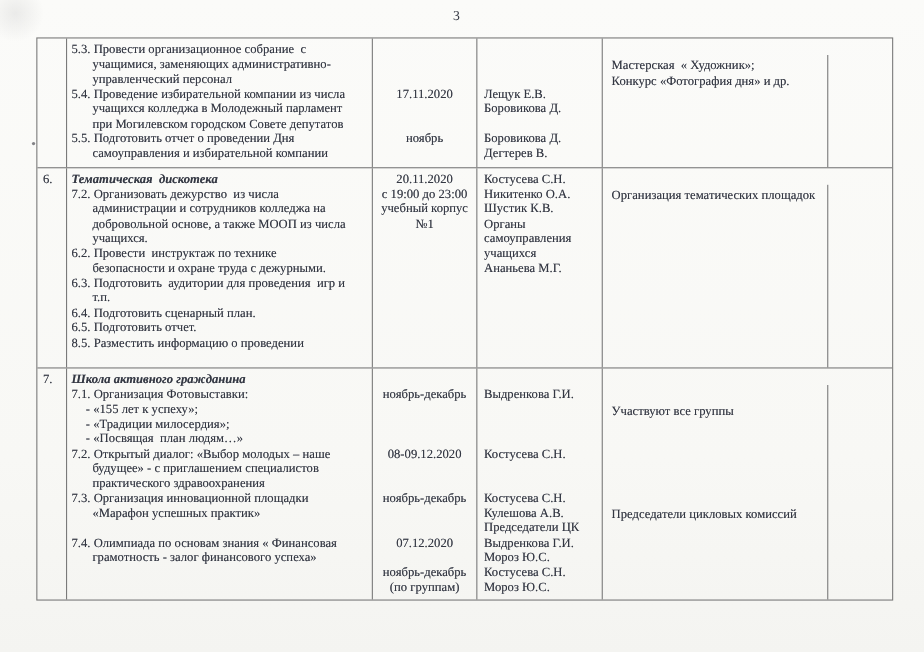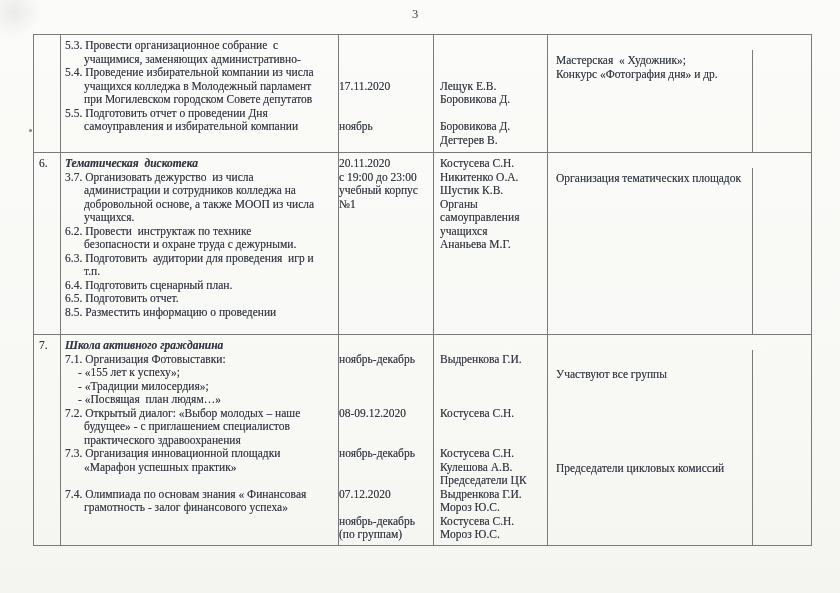--- a/index.html
+++ b/index.html
@@ -27,21 +27,21 @@
     display:flex;flex-direction:column;
   }
   .trow{display:flex;box-sizing:border-box;border-bottom:1px solid var(--line);}
   .trow:last-child{border-bottom:none;}
   .cell{
     box-sizing:border-box;border-right:1px solid var(--line);
     padding-top:4px;overflow:hidden;
   }
   .c-num{width:27px;padding-left:5px;}
   .c-act{width:278px;padding-left:4px;}
-  .c-date{width:95px;font-family:Liberation Serif, serif;}
+  .c-date{width:95px;text-align:center;font-family:Liberation Serif, serif;}
   .c-resp{width:114px;padding-left:6px;}
   .c-notes{width:205px;padding-left:8px;margin-top:15px;}
   .c-blank{width:58px;border-right:none;}
   .line{
     height:var(--lh);line-height:var(--lh);font-size:11.5px;
     white-space:pre;text-shadow:0 0 .4px rgba(45,50,65,.55);
   }
   .bold{font-weight:bold;font-style:italic;}
   .ind0{padding-left:0;}
   .ind1{padding-left:13px;}
@@ -58,20 +58,21 @@
   <div class="page-number">3</div>
   <div class="scan-dot"></div>
   <div class="plan-table" id="plan-table">
       <div class="trow" style="height: 118px;">
         <div class="cell c-num">
           <div class="line"></div>
         </div>
         <div class="cell c-act">
           <div class="line ind0">5.3. Провести организационное собрание  с</div>
           <div class="line ind2">учащимися, заменяющих административно-</div>
+          <div class="line ind2">управленческий персонал</div>
           <div class="line ind0">5.4. Проведение избирательной компании из числа</div>
           <div class="line ind2">учащихся колледжа в Молодежный парламент</div>
           <div class="line ind2">при Могилевском городском Совете депутатов</div>
           <div class="line ind0">5.5. Подготовить отчет о проведении Дня</div>
           <div class="line ind2">самоуправления и избирательной компании</div>
         </div>
         <div class="cell c-date">
           <div class="line"></div>
           <div class="line"></div>
           <div class="line"></div>
@@ -102,21 +103,21 @@
           <div class="line"></div>
         </div>
         <div class="cell c-blank"></div>
       </div>
       <div class="trow" style="height: 182px;">
         <div class="cell c-num">
           <div class="line">6.</div>
         </div>
         <div class="cell c-act">
           <div class="line ind0 bold">Тематическая  дискотека</div>
-          <div class="line ind0">3.7. Организовать дежурство  из числа</div>
+          <div class="line ind0">7.2. Организовать дежурство  из числа</div>
           <div class="line ind2">администрации и сотрудников колледжа на</div>
           <div class="line ind2">добровольной основе, а также МООП из числа</div>
           <div class="line ind2">учащихся.</div>
           <div class="line ind0">6.2. Провести  инструктаж по технике</div>
           <div class="line ind2">безопасности и охране труда с дежурными.</div>
           <div class="line ind0">6.3. Подготовить  аудитории для проведения  игр и</div>
           <div class="line ind2">т.п.</div>
           <div class="line ind0">6.4. Подготовить сценарный план.</div>
           <div class="line ind0">6.5. Подготовить отчет.</div>
           <div class="line ind0">8.5. Разместить информацию о проведении</div>

